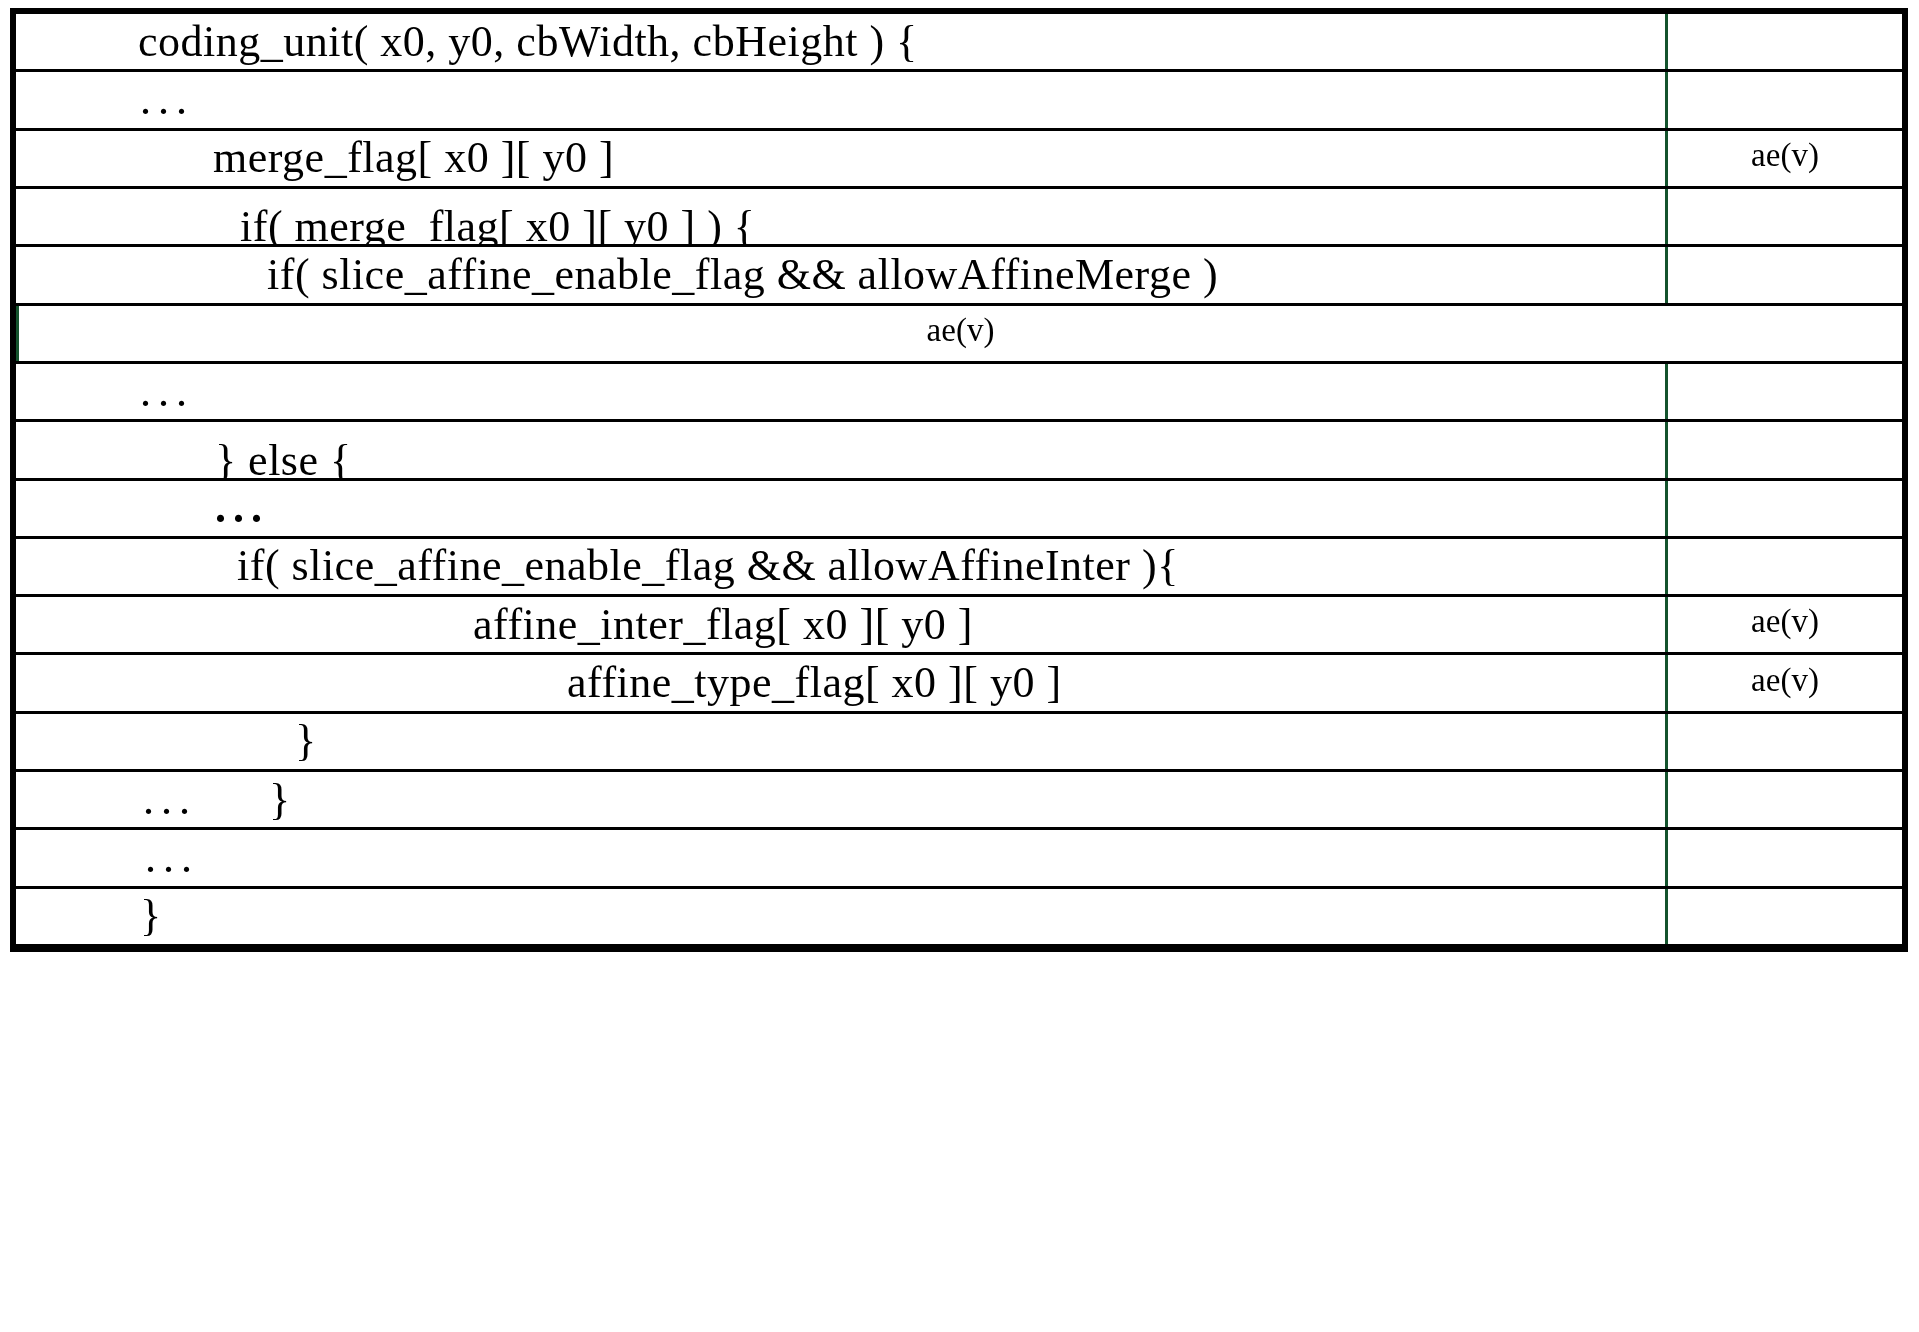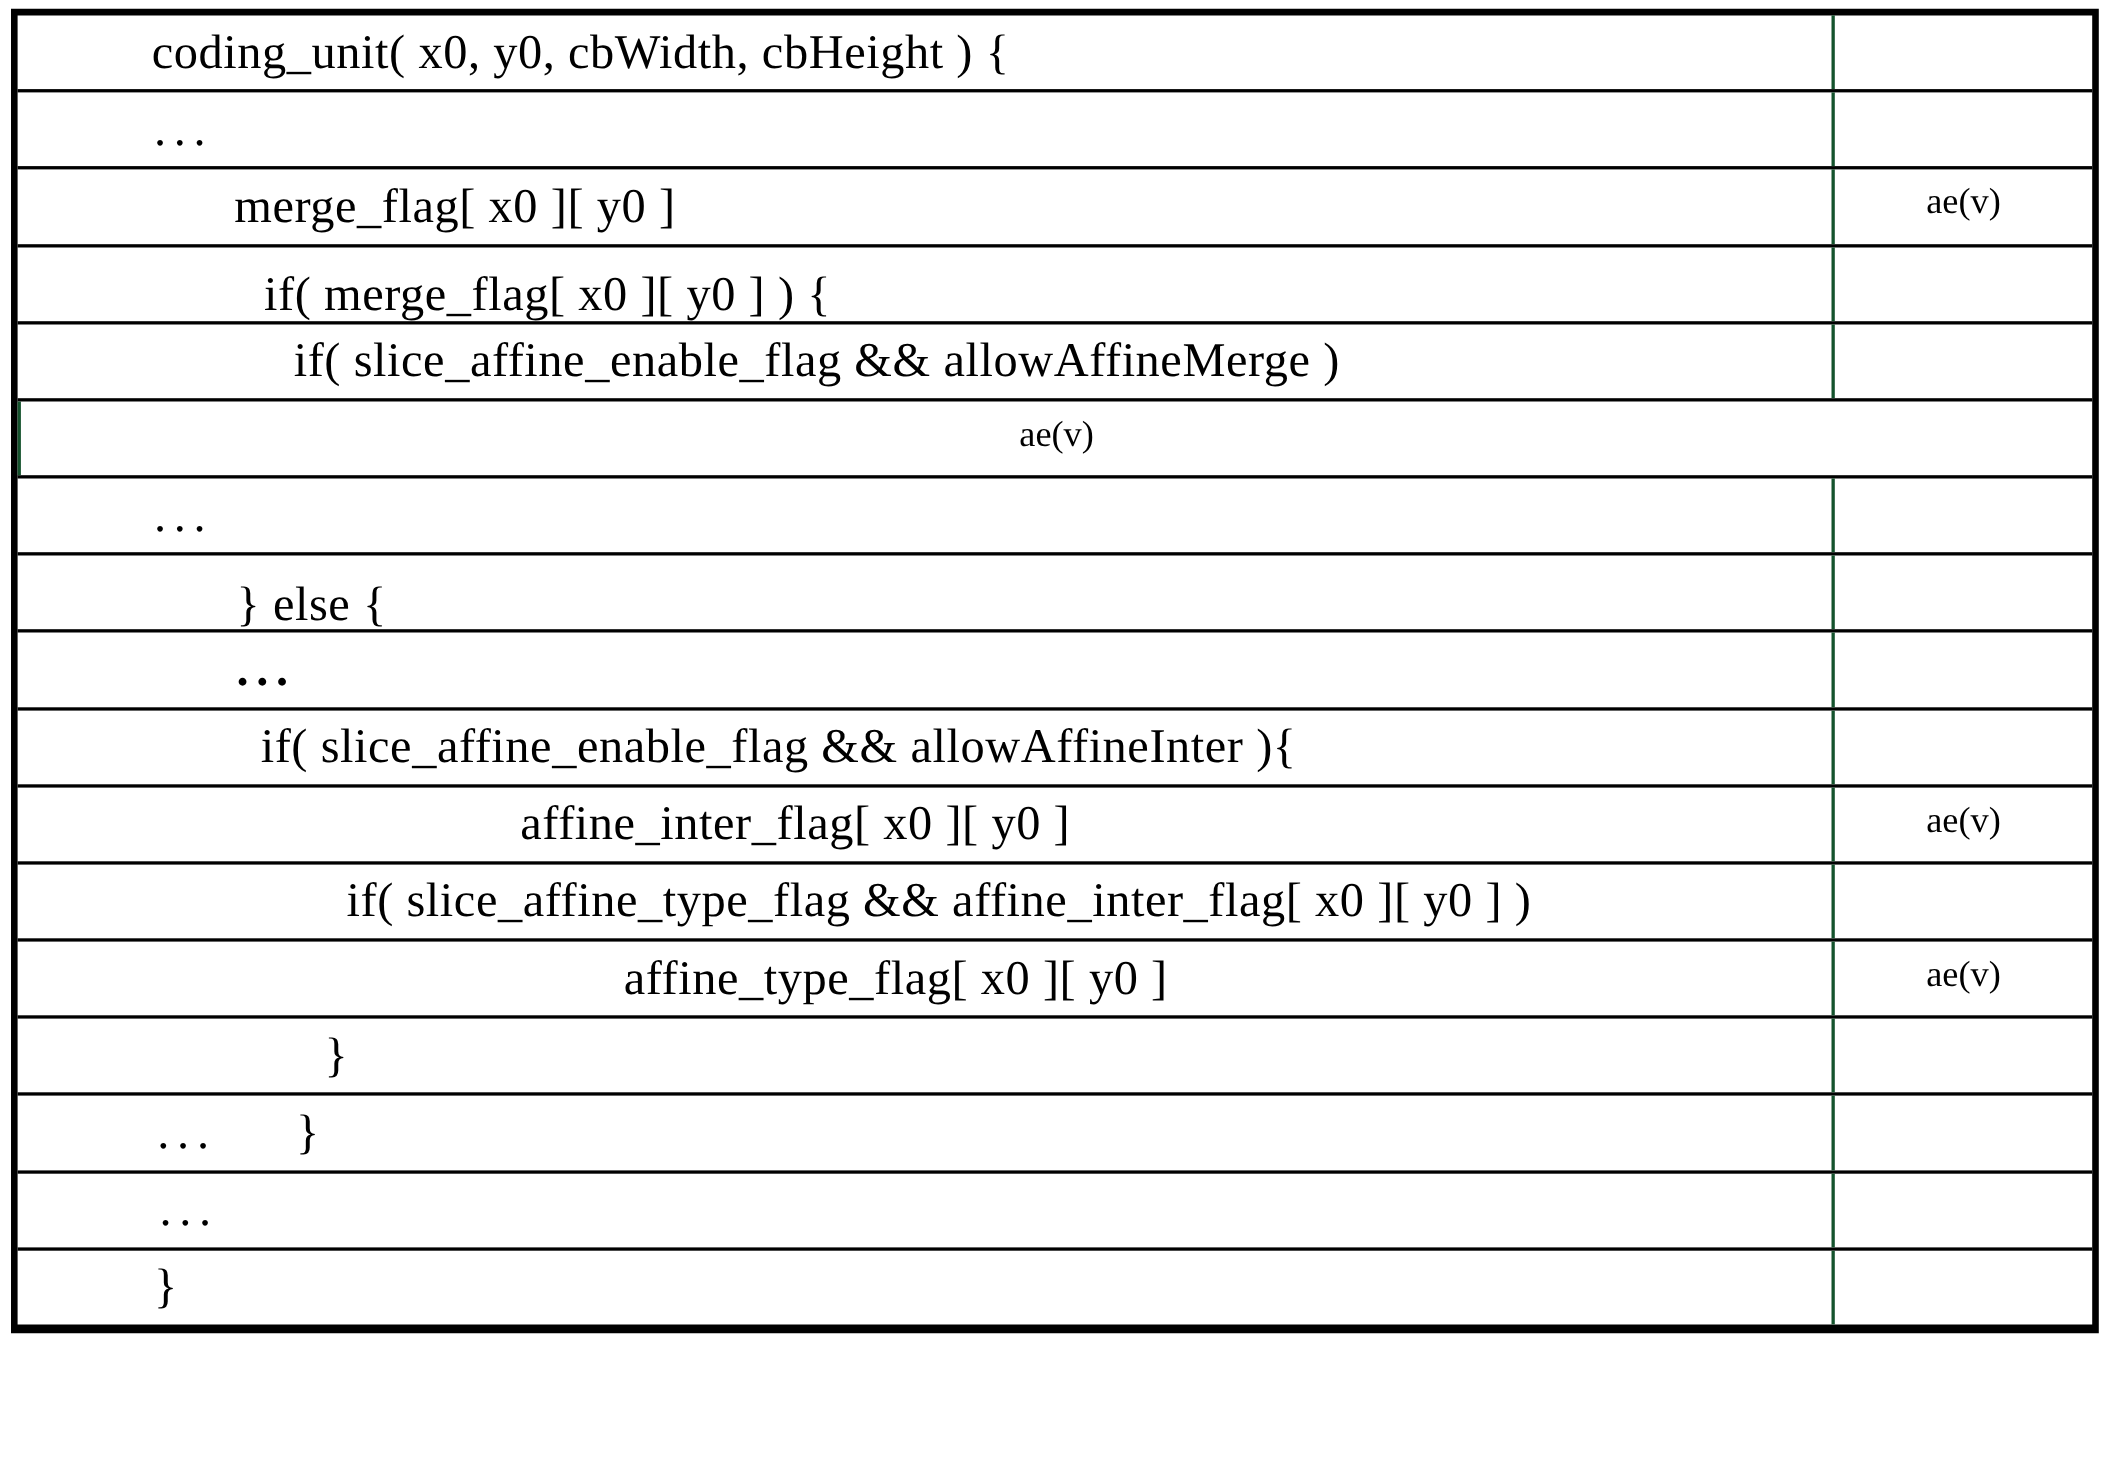--- a/index.html
+++ b/index.html
@@ -16,21 +16,21 @@
     height: 1332px;
     background: #ffffff;
     font-family: "Liberation Serif", "DejaVu Serif", serif;
     color: #000000;
   }
   .syntax-table {
     position: absolute;
     left: 10px;
     top: 8px;
     width: 1898px;
-    height: 1204px;
+    height: 944px;
     border: 6px solid #000000;
     border-bottom-width: 8px;
     box-sizing: border-box;
     display: flex;
     flex-direction: column;
     background: #ffffff;
   }
   .trow {
     flex: 1 1 0;
     display: flex;
@@ -159,28 +159,20 @@
   </div>
       <div class="trow">
     <div class="cell-syntax" style="padding-left: 457px;">
       <span class="syntax-text">affine_inter_flag[ x0 ][ y0 ]</span>
     </div>
     <div class="cell-desc">
       <span class="desc-text">ae(v)</span>
     </div>
   </div>
       <div class="trow">
-    <div class="cell-syntax" style="padding-left: 299px;">
-      <span class="syntax-text">if( slice_affine_type_flag &amp;&amp; affine_inter_flag[ x0 ][ y0 ] )</span>
-    </div>
-    <div class="cell-desc">
-      <span class="desc-text"></span>
-    </div>
-  </div>
-      <div class="trow">
     <div class="cell-syntax" style="padding-left: 551px; border-radius: 10px;">
       <span class="syntax-text">affine_type_flag[ x0 ][ y0 ]</span>
     </div>
     <div class="cell-desc">
       <span class="desc-text">ae(v)</span>
     </div>
   </div>
       <div class="trow">
     <div class="cell-syntax" style="padding-left: 279px;">
       <span class="syntax-text">}</span>

